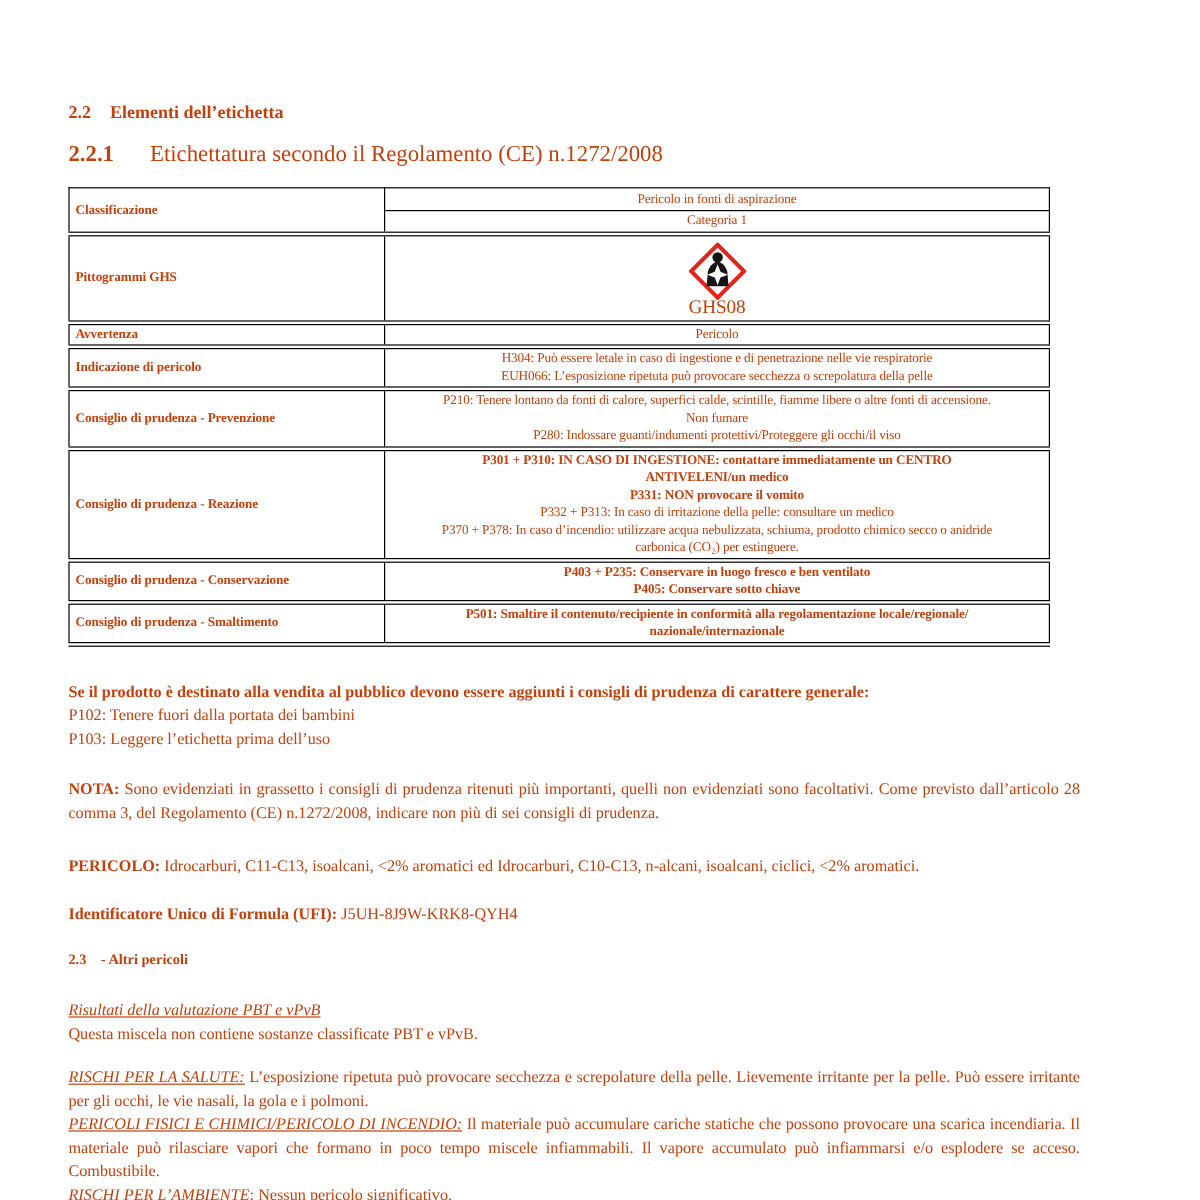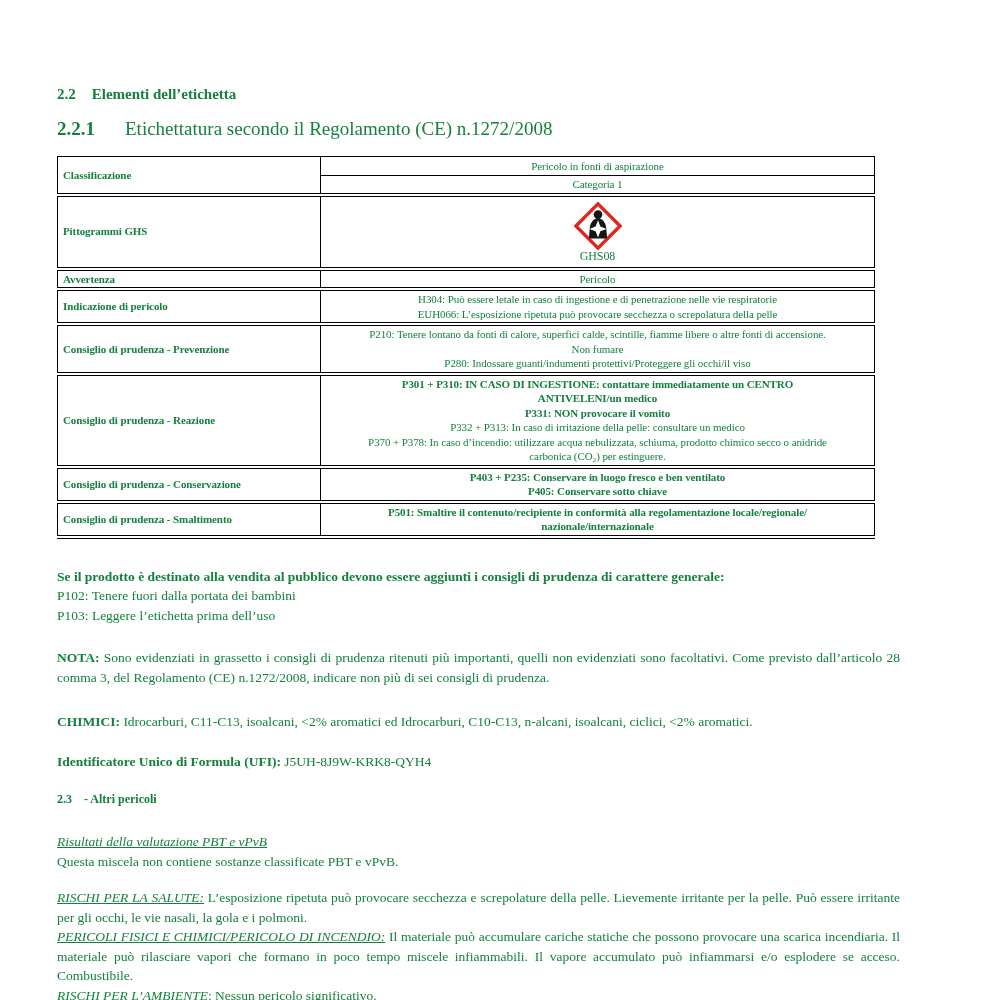--- a/index.html
+++ b/index.html
@@ -3,21 +3,21 @@
 <meta charset="utf-8">
 <style>
   * { margin: 0; padding: 0; box-sizing: border-box; }
   html, body { background: #ffffff; }
   .page {
     position: relative;
     width: 1000px;
     height: 1000px;
     background: #ffffff;
     font-family: "Liberation Serif", "DejaVu Serif", serif;
-    color: #15803d;
+    color: #c2410c;
     overflow: hidden;
   }
   .content { padding: 86px 100px 0 57px; }
 
   
   .h-sec { font-size: 15px; font-weight: bold; }
   .h-sec .num { display: inline-block; margin-right: 16px; }
   .h-sub { margin-top: 15px; font-size: 19px; }
   .h-sub .num { display: inline-block; font-weight: bold; margin-right: 30px; }
   .h23 { margin-top: 21px; font-size: 12px; font-weight: bold; }
@@ -39,21 +39,21 @@
     padding: 1px 5px;
     letter-spacing: -0.1px;
     overflow: hidden;
   }
   table.ghs td.bb { border-bottom: 4px double #000; }
   td.lbl { font-weight: bold; font-size: 12.5px; padding-left: 8px; }
   td.ctr { text-align: center; }
   td.lines { text-align: center; font-family: Liberation Serif, serif; }
   td.lines .b { font-weight: bold; }
   .picto-wrap { display: flex; flex-direction: column; align-items: center; padding: 2px 0 0 0; }
-  .picto-code { font-size: 12px; line-height: 13px; }
+  .picto-code { font-size: 16px; line-height: 13px; }
 
   
   .para { font-size: 13.5px; line-height: 19.5px; }
   .mt-block1 { margin-top: 28px; }
   .mt-nota { margin-top: 23px; }
   .mt-cont { margin-top: 25px; }
   .mt-ufi { margin-top: 20px; }
   .mt-haz { margin-top: 17px; }
   .mt-pbt { margin-top: 25px; }
   .jst { text-align: justify; }
@@ -152,21 +152,21 @@
       <div class="b">Se il prodotto è destinato alla vendita al pubblico devono essere aggiunti i consigli di prudenza di carattere generale:</div>
       <div>P102: Tenere fuori dalla portata dei bambini</div>
       <div>P103: Leggere l’etichetta prima dell’uso</div>
     </div>
 
     <div class="para mt-nota jst">
       <span class="b">NOTA:</span><span> Sono evidenziati in grassetto i consigli di prudenza ritenuti più importanti, quelli non evidenziati sono facoltativi. Come previsto dall’articolo 28 comma 3, del Regolamento (CE) n.1272/2008, indicare non più di sei consigli di prudenza.</span>
     </div>
 
     <div class="para mt-cont">
-      <span class="b">CHIMICI:</span><span> Idrocarburi, C11-C13, isoalcani, &lt;2% aromatici ed Idrocarburi, C10-C13, n-alcani, isoalcani, ciclici, &lt;2% aromatici.</span>
+      <span class="b">PERICOLO:</span><span> Idrocarburi, C11-C13, isoalcani, &lt;2% aromatici ed Idrocarburi, C10-C13, n-alcani, isoalcani, ciclici, &lt;2% aromatici.</span>
     </div>
 
     <div class="para mt-ufi">
       <span class="b">Identificatore Unico di Formula (UFI):</span><span> J5UH-8J9W-KRK8-QYH4</span>
     </div>
 
     <div class="h23">
       <span class="num">2.3</span><span>- Altri pericoli</span>
     </div>
 

